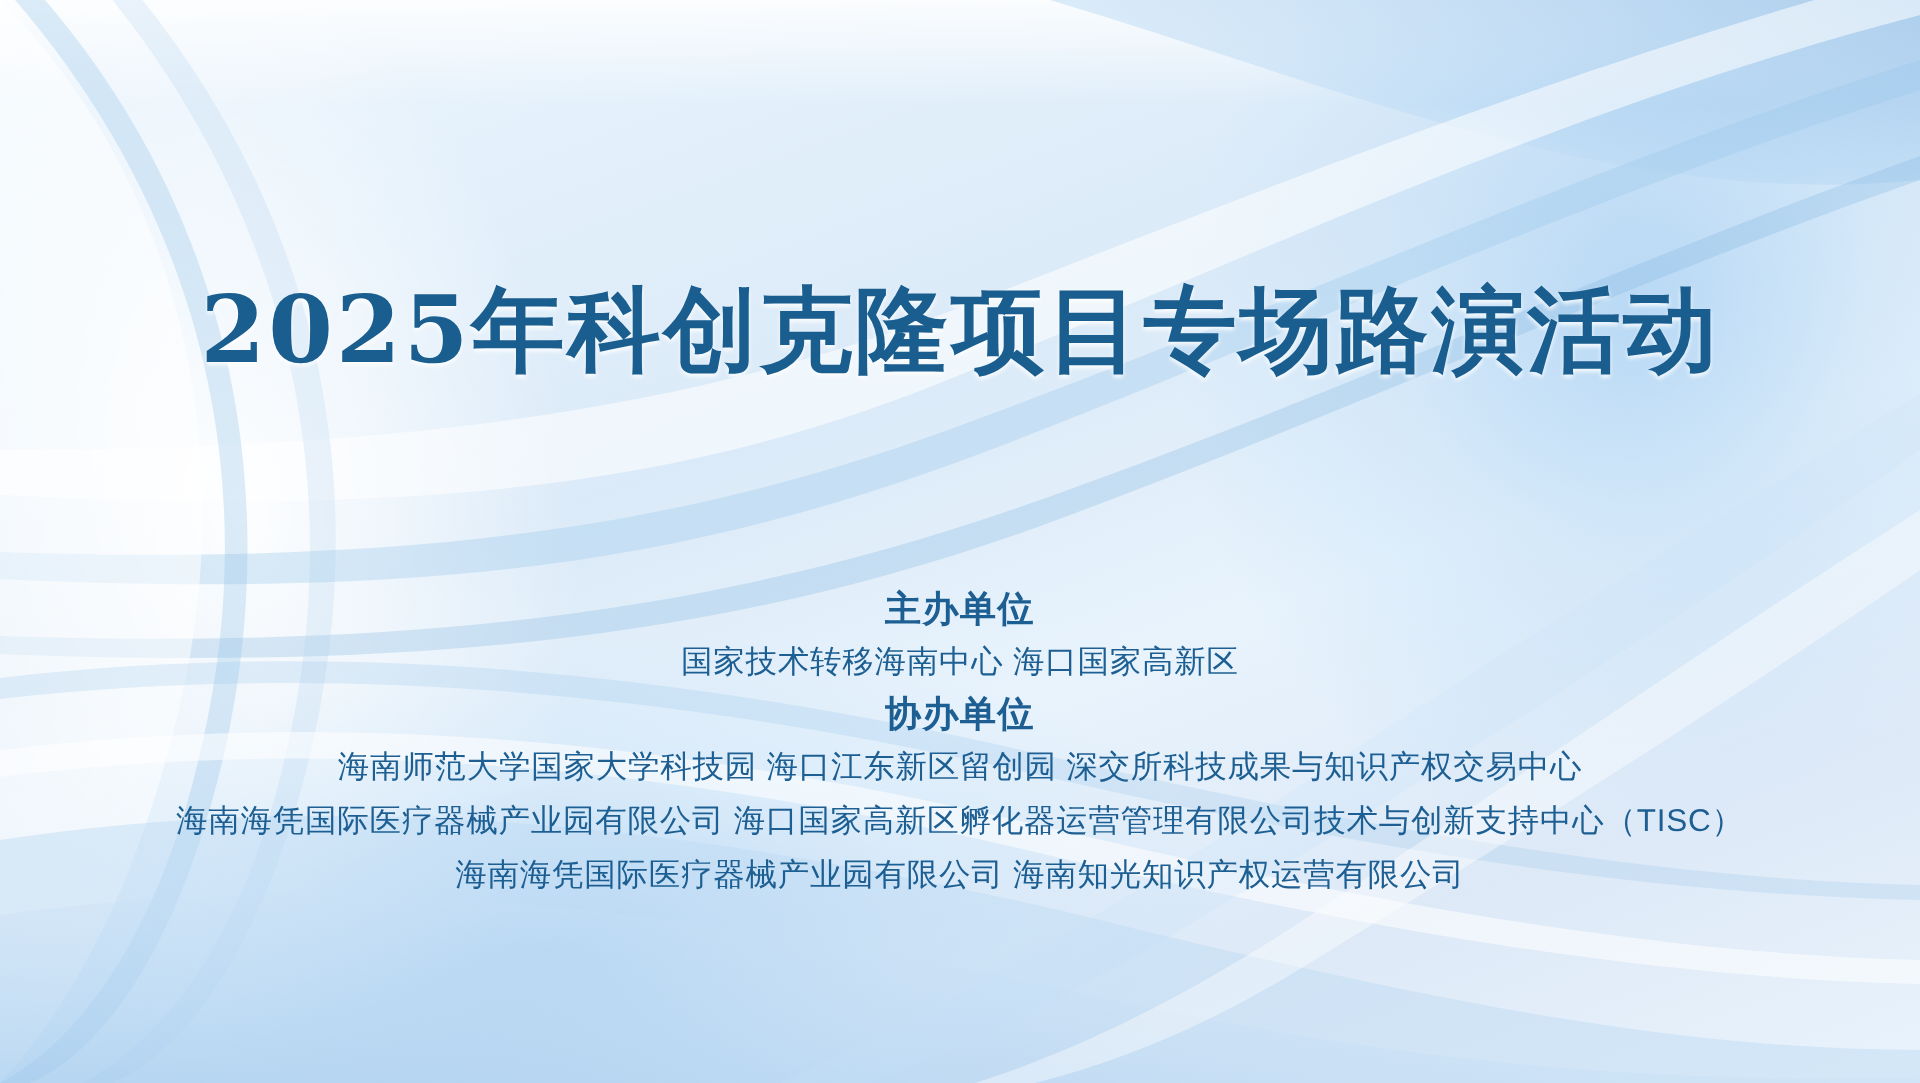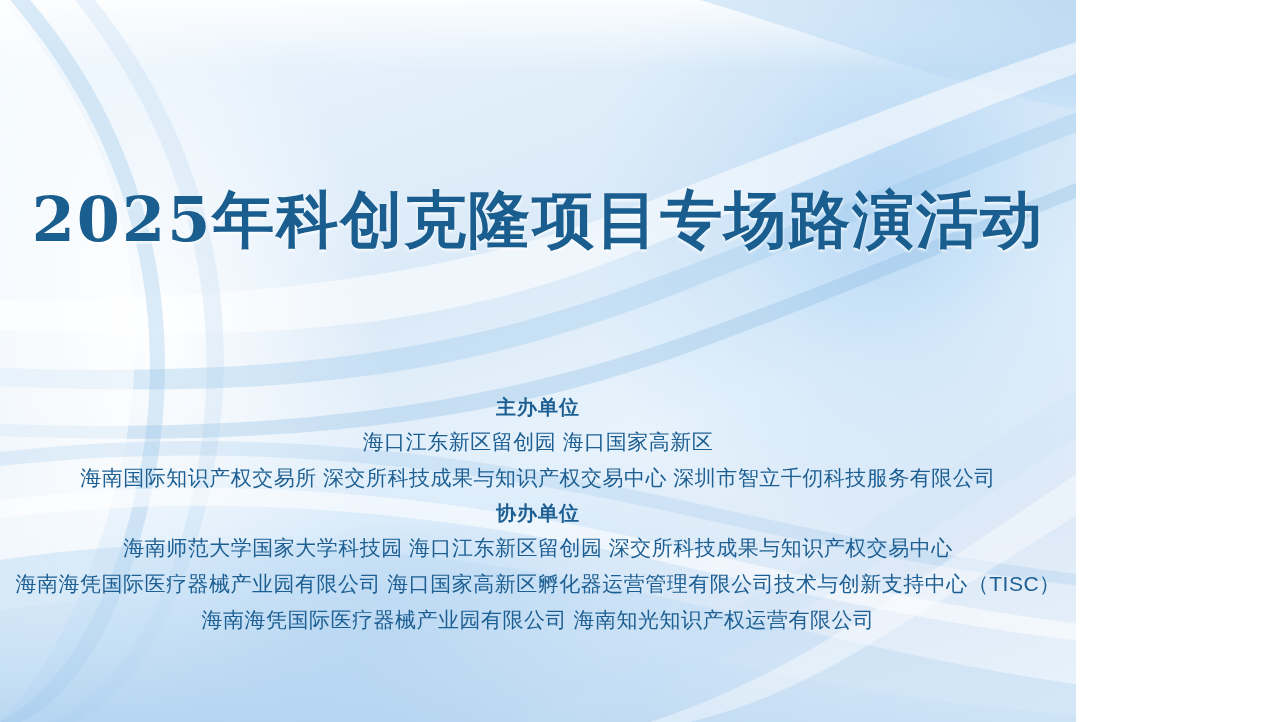--- a/index.html
+++ b/index.html
@@ -5,21 +5,21 @@
   html, body {
     margin: 0;
     padding: 0;
     background: #ffffff;
   }
   body {
     font-family: "Liberation Sans", sans-serif;
   }
   .poster {
     position: relative;
-    width: 1076px;
+    width: 1280px;
     height: 722px;
     overflow: hidden;
     background: linear-gradient(160deg, #eef6fd 0%, #e3f0fb 20%, #dbeaf8 40%, #e8f3fc 60%, #dde9f7 80%, #e9f3fc 100%);
   }
   
   .bg-layer {
     position: absolute;
     inset: 0;
     pointer-events: none;
   }
@@ -65,21 +65,21 @@
     font-size: 62px;
     letter-spacing: 2px;
     color: #1a5e8f;
     text-shadow: 0 2px 3px rgba(255,255,255,0.85);
     white-space: nowrap;
   }
   .block { margin-top: 0; text-align: center; }
   .block-1 { margin-top: 86px; }
   .block-2 { }
   .section-head {
-    font-size: 20px;
+    font-size: 24px;
     font-weight: 700;
     color: #1d5f92;
     line-height: 34px;
     letter-spacing: 1px;
   }
   .org-line {
     font-size: 21px;
     color: #1d5f92;
     line-height: 36px;
     letter-spacing: 0.5px;
@@ -133,22 +133,21 @@
       <path d="M1280,380 C1150,470 1000,565 860,650 C790,692 730,712 690,722 L650,722 C720,700 800,660 880,606 C1030,506 1170,410 1280,340 Z" fill="#ffffff" opacity="0.40"></path>
     </svg>
   </div>
 
   <div class="content">
 
     <h1 class="title">2025年科创克隆项目专场路演活动</h1>
 
     <div class="block block-1">
       <div class="section-head">主办单位</div>
-      <div class="org-line">海口江东新区留创园  海口国家高新区</div>
-      <div class="org-line">海南国际知识产权交易所  深交所科技成果与知识产权交易中心  深圳市智立千仞科技服务有限公司</div>
+      <div class="org-line">国家技术转移海南中心  海口国家高新区</div>
     </div>
 
     <div class="block block-2">
       <div class="section-head">协办单位</div>
       <div class="org-line">海南师范大学国家大学科技园  海口江东新区留创园  深交所科技成果与知识产权交易中心</div>
       <div class="org-line">海南海凭国际医疗器械产业园有限公司  海口国家高新区孵化器运营管理有限公司技术与创新支持中心（TISC）</div>
       <div class="org-line">海南海凭国际医疗器械产业园有限公司  海南知光知识产权运营有限公司</div>
     </div>
 
   </div>

